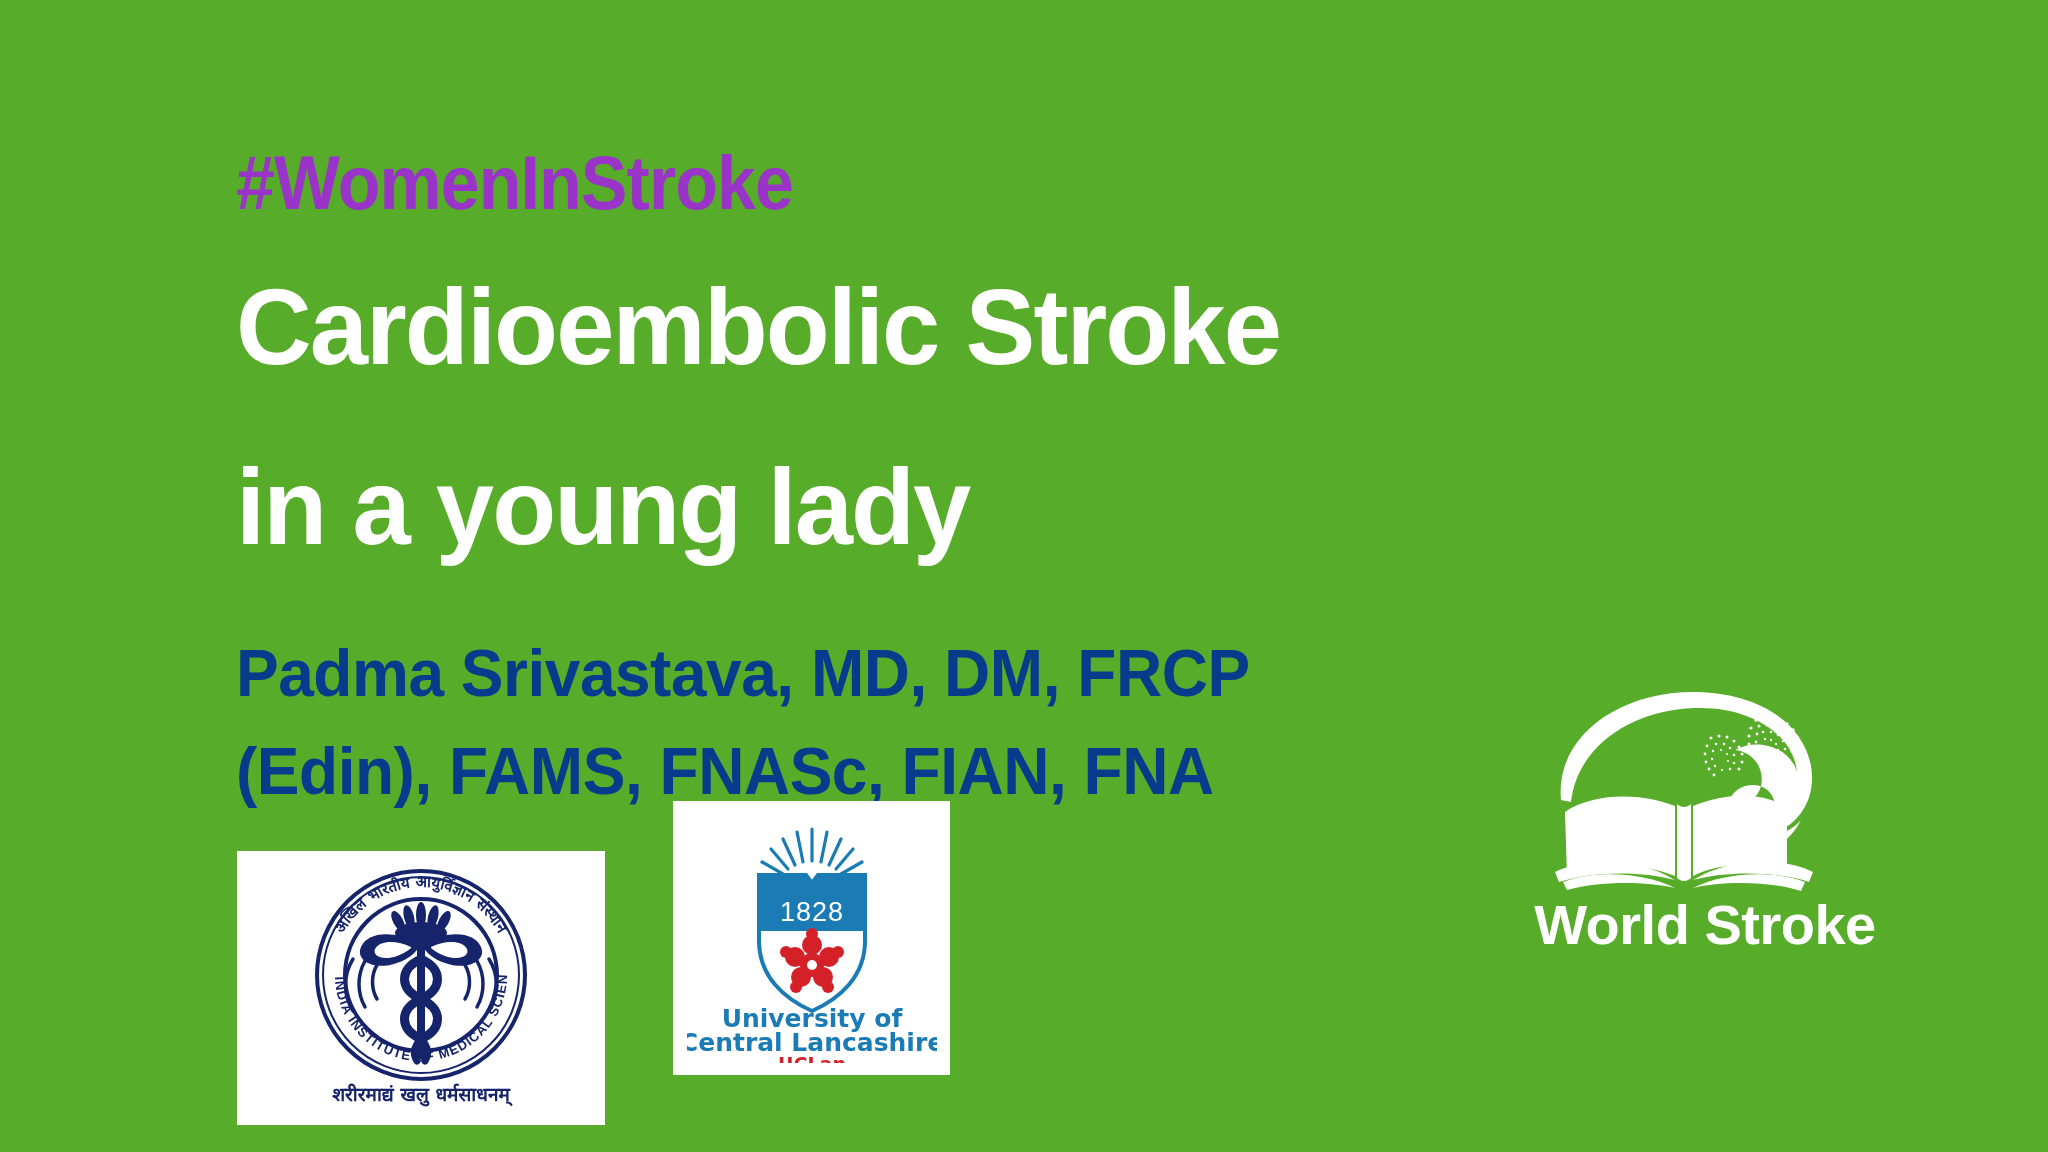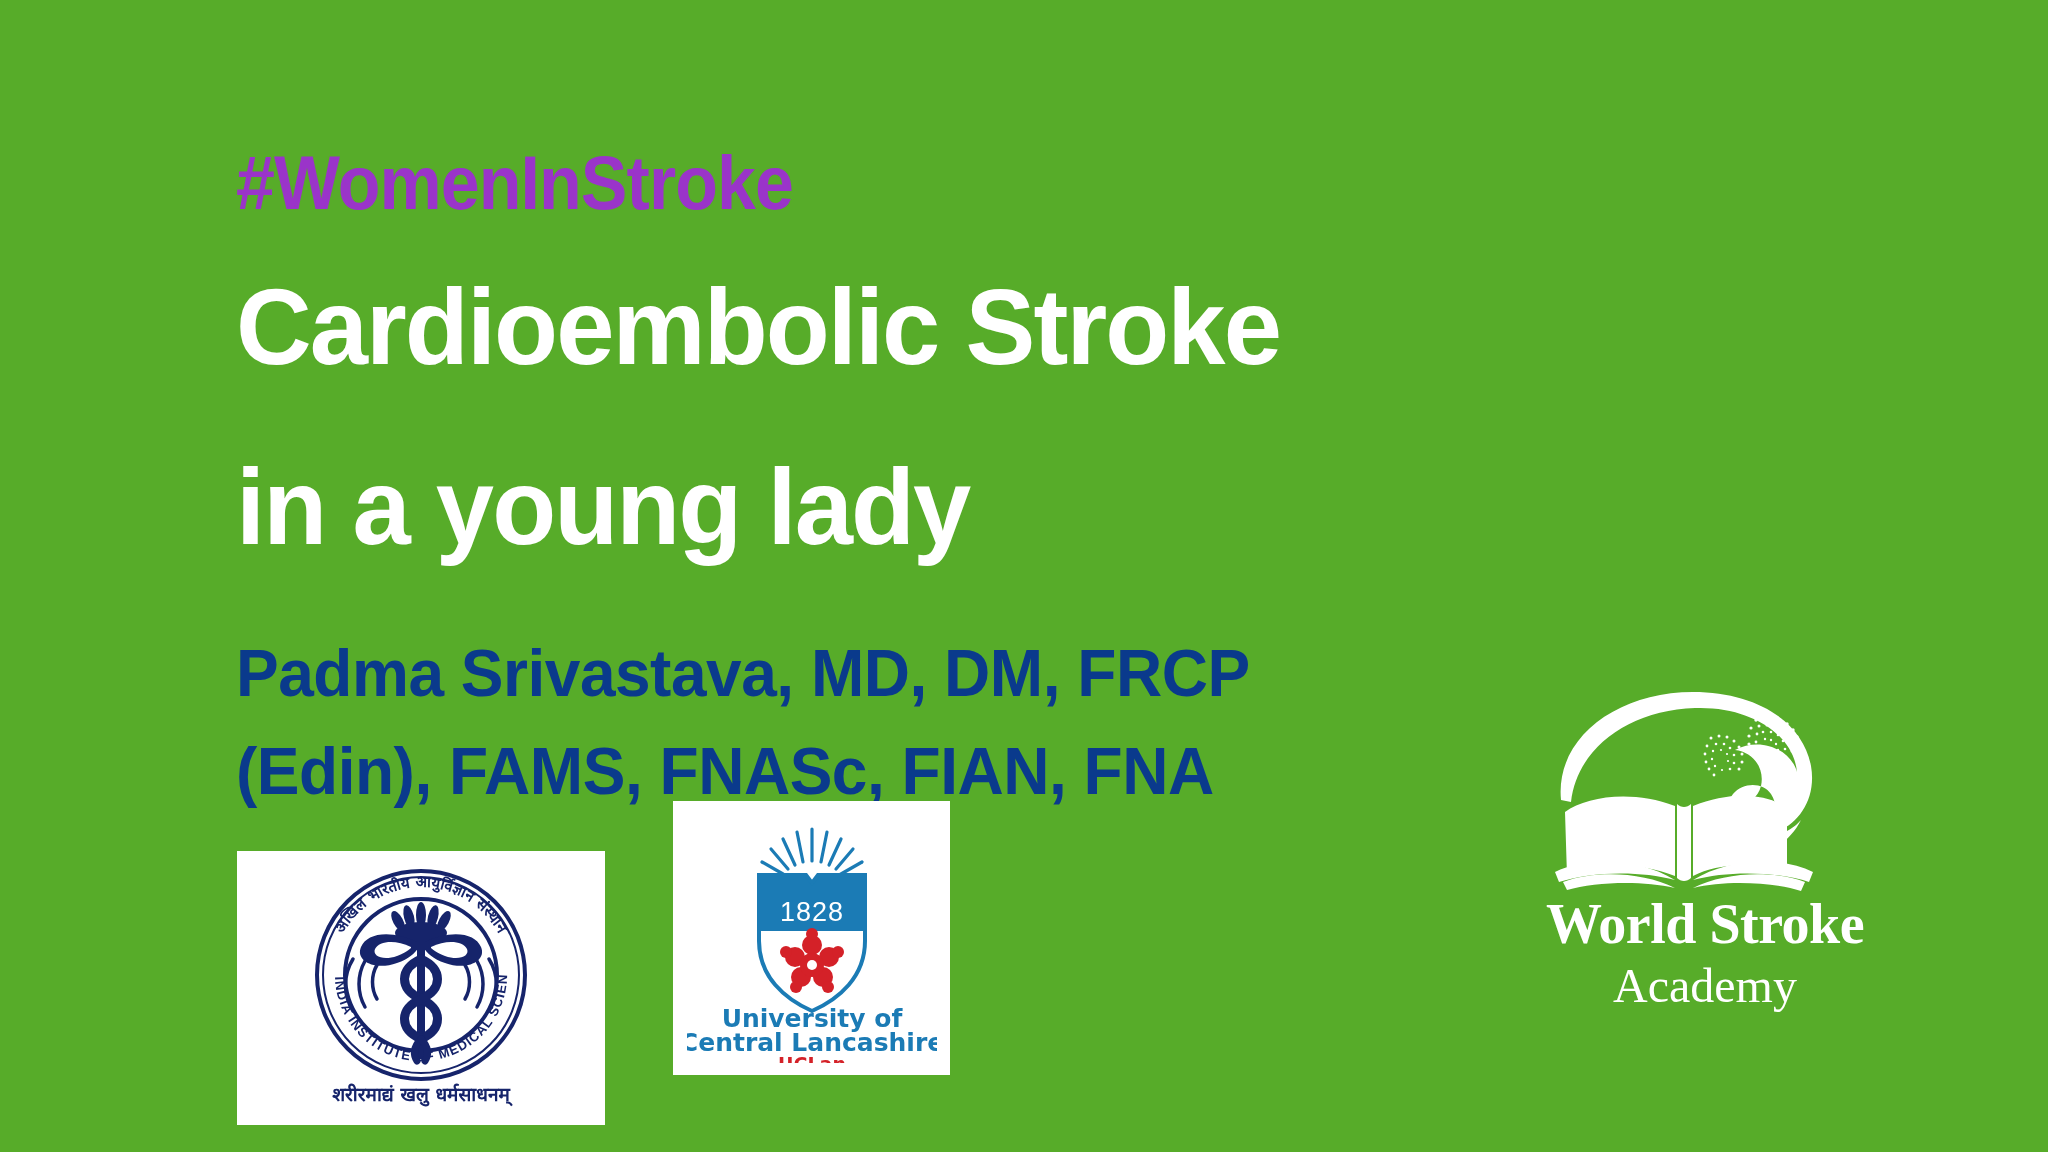--- a/index.html
+++ b/index.html
@@ -109,21 +109,21 @@
     top: 0px;
     width: 320px;
     height: 220px;
   }
   .wsa-text {
     position: absolute;
     left: 0;
     width: 420px;
     text-align: center;
     color: #FFFFFF;
-    font-family: Liberation Serif, serif;
+    font-family: Liberation Sans, sans-serif;
     white-space: nowrap;
   }
   #wsa-name {
     top: 212px;
     font-size: 56px;
     font-weight: bold;
     letter-spacing: -0.5px;
   }
   #wsa-sub {
     top: 278px;
@@ -348,16 +348,15 @@
           <circle cx="187" cy="79" r="1.2"></circle>
           <circle cx="190" cy="86" r="1.2"></circle>
         <circle cx="196" cy="70" r="1.1"></circle>
           <circle cx="202" cy="74" r="1.1"></circle>
           <circle cx="203" cy="81" r="1.1"></circle>
         <circle cx="197" cy="90" r="1.1"></circle>
       </g>
     </svg>
 
     <div class="wsa-text" id="wsa-name">World Stroke</div>
-    <div class="wsa-text" id="wsa-sub">Academy</div>
   </div>
 
 </div>
 
 </body></html>

